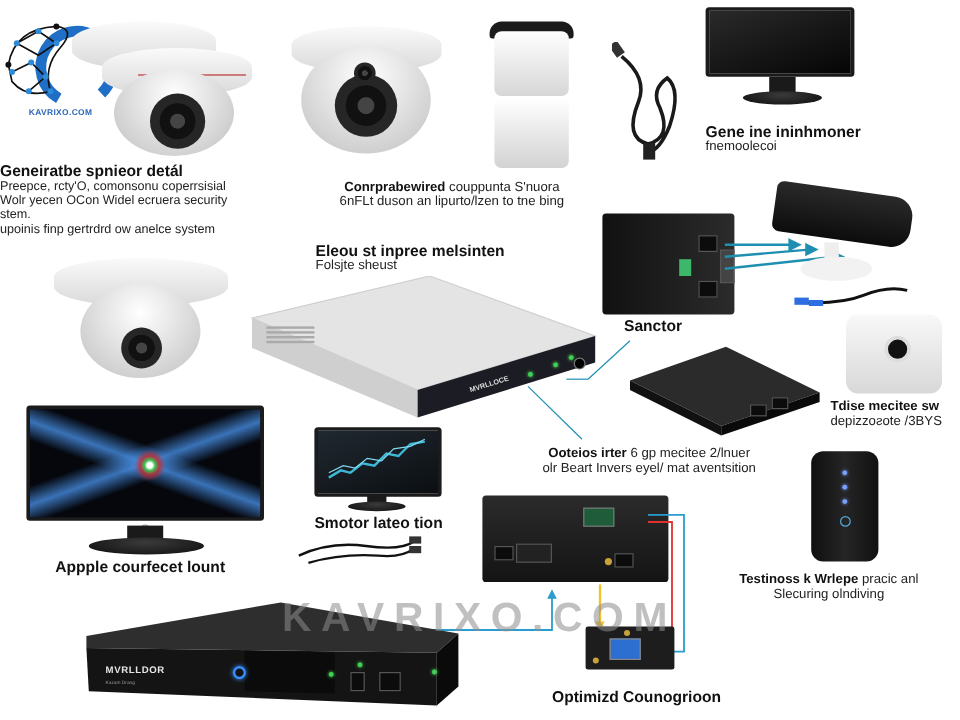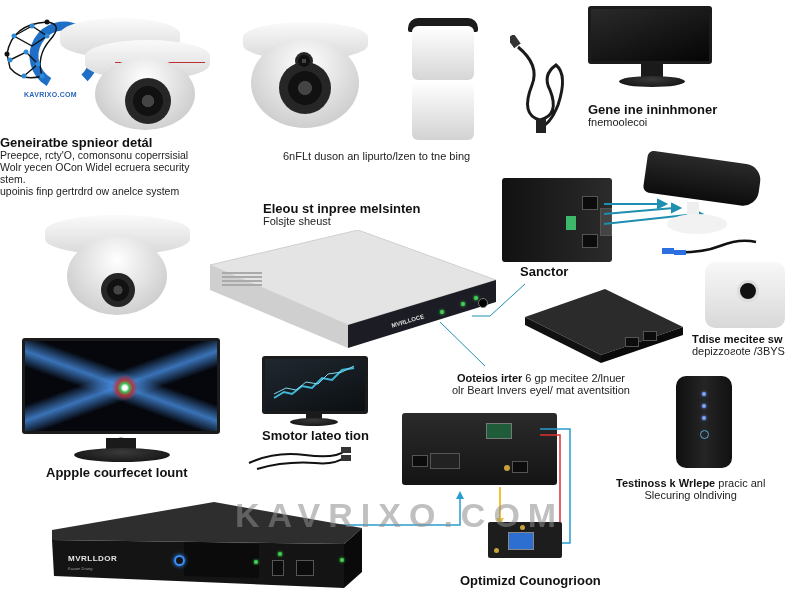--- a/index.html
+++ b/index.html
@@ -86,20 +86,21 @@
   <div class="lens" style="left:14px;top:72px;width:42px;height:42px;position:absolute;"></div>
 </div>
 
 <svg class="abs" style="left:510px;top:35px;" width="60" height="100" viewBox="0 0 60 100">
   <rect x="0" y="0" width="8" height="12" fill="#333" transform="rotate(-35 4 6)"></rect>
   <path d="M8 12 Q30 30 22 50 Q10 80 30 85 Q50 80 40 55 Q32 40 46 30 Q58 40 48 70 Q40 90 30 92" stroke="#1a1a1a" stroke-width="3" fill="none"></path>
   <rect x="26" y="84" width="10" height="14" fill="#222"></rect>
 </svg>
 
 <div class="abs cap" style="left:283px;top:150px;text-align:center;font-size:11px;">
+  <div><b>Conrprabewired</b><span> couppunta S'nuora</span></div>
   <div>6nFLt duson an lipurto/lzen to tne bing</div>
 </div>
 
 <div class="monitor abs" style="left:585px;top:4px;width:130px;height:85px;">
   <div class="screen" style="left:3px;top:2px;width:118px;height:52px;background:linear-gradient(160deg,#2a2a2a,#050505);"></div>
   <div class="neck" style="left:56px;top:60px;width:22px;height:16px;"></div>
   <div class="base" style="left:34px;top:72px;width:66px;height:11px;"></div>
 </div>
 <div class="abs cap" style="left:588px;top:104px;font-size:11px;">
   <div class="title">Gene ine ininhmoner</div>
@@ -263,21 +264,21 @@
   <div class="led" style="left:26px;top:16px;background:#7aa0ff;box-shadow:0 0 3px #7aa0ff;"></div>
   <div class="led" style="left:26px;top:28px;background:#7aa0ff;box-shadow:0 0 3px #7aa0ff;"></div>
   <div class="led" style="left:26px;top:40px;background:#7aa0ff;box-shadow:0 0 3px #7aa0ff;"></div>
   <div style="position:absolute;left:24px;top:54px;width:7px;height:7px;border-radius:50%;border:1px solid #5ad;"></div>
 </div>
 <div class="abs cap" style="left:616px;top:477px;font-size:11px;text-align:center;">
   <div><b>Testinoss k Wrlepe</b><span> pracic anl</span></div>
   <div>Slecuring olndiving</div>
 </div>
 
-<div class="nvr" style="left:44px;top:500px;width:320px;height:92px;">
+<div class="nvr" style="left:64px;top:500px;width:320px;height:92px;">
   <svg width="320" height="92" viewBox="0 0 320 92">
     <polygon points="8,30 170,2 318,28 300,44 8,40" fill="#2e2e2e"></polygon>
     <polygon points="8,40 300,44 300,88 10,76" fill="#141414"></polygon>
     <polygon points="300,44 318,28 318,72 300,88" fill="#0a0a0a"></polygon>
     <polygon points="140,42 215,44 215,78 140,76" fill="#0b0b0b"></polygon>
   </svg>
   <div style="position:absolute;left:24px;top:54px;font-size:8px;font-weight:bold;color:#e6e6e6;letter-spacing:0.5px;">MVRLLDOR</div>
   <div style="position:absolute;left:24px;top:66px;font-size:4px;color:#999;">Kazam Drang</div>
   <div style="position:absolute;left:130px;top:55px;width:7px;height:7px;border-radius:50%;border:2px solid #3a8fff;box-shadow:0 0 4px #3a8fff;"></div>
   <div class="led" style="left:210px;top:60px;"></div>

